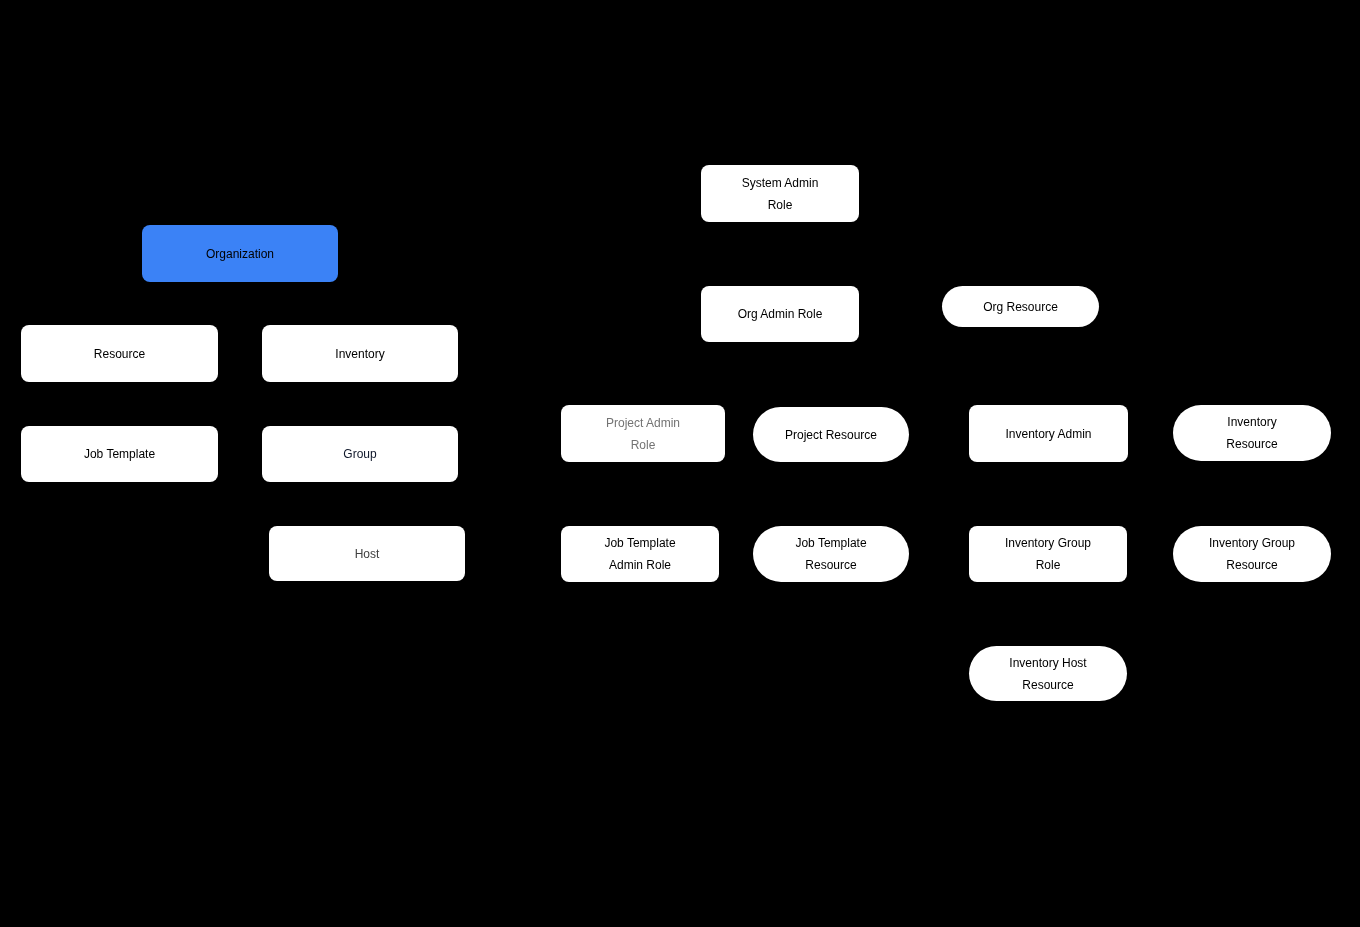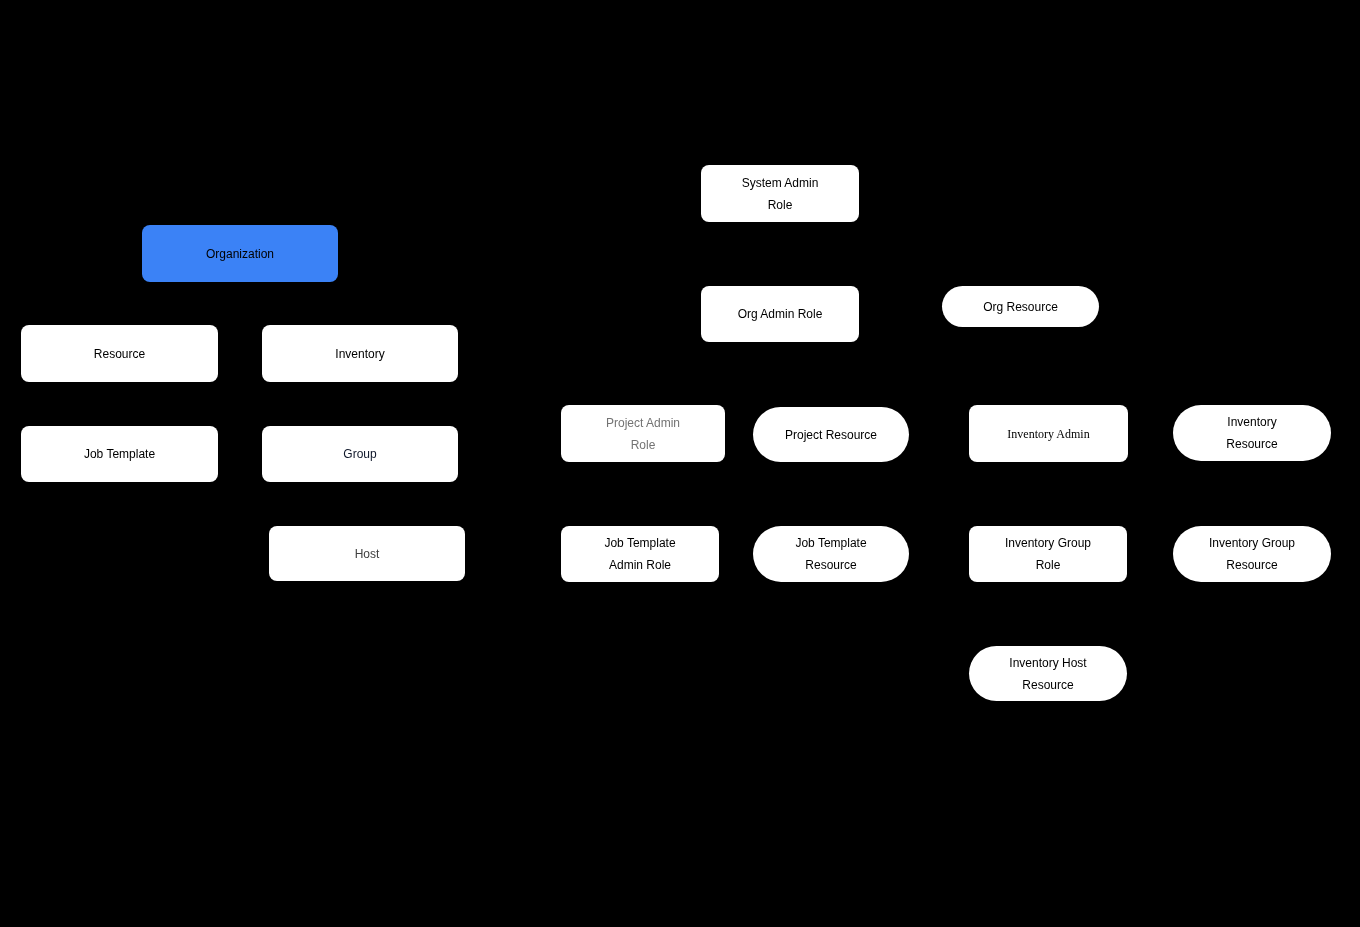--- a/index.html
+++ b/index.html
@@ -71,21 +71,21 @@
     <div class="node stadium" style="left: 942px; top: 262px; width: 157px; height: 41px; background: rgb(255, 255, 255); color: rgb(0, 0, 0);">
       <div class="line">Org Resource</div>
     </div>
     <div class="node rect" style="left: 561px; top: 381px; width: 164px; height: 57px; background: rgb(255, 255, 255); color: #737373;">
       <div class="line">Project Admin</div>
       <div class="line">Role</div>
     </div>
     <div class="node stadium" style="left: 753px; top: 383px; width: 156px; height: 55px; background: rgb(255, 255, 255); color: rgb(0, 0, 0);">
       <div class="line">Project Resource</div>
     </div>
-    <div class="node rect" style="left: 969px; top: 381px; width: 159px; height: 57px; background: rgb(255, 255, 255); color: rgb(0, 0, 0); font-family: Liberation Serif, serif;">
+    <div class="node rect" style="left: 969px; top: 381px; width: 159px; height: 57px; background: rgb(255, 255, 255); color: rgb(0, 0, 0);">
       <div class="line">Inventory Admin</div>
     </div>
     <div class="node stadium" style="left: 1173px; top: 381px; width: 158px; height: 56px; background: rgb(255, 255, 255); color: rgb(0, 0, 0);">
       <div class="line">Inventory</div>
       <div class="line">Resource</div>
     </div>
     <div class="node rect" style="left: 561px; top: 502px; width: 158px; height: 56px; background: rgb(255, 255, 255); color: rgb(0, 0, 0);">
       <div class="line">Job Template</div>
       <div class="line">Admin Role</div>
     </div>

